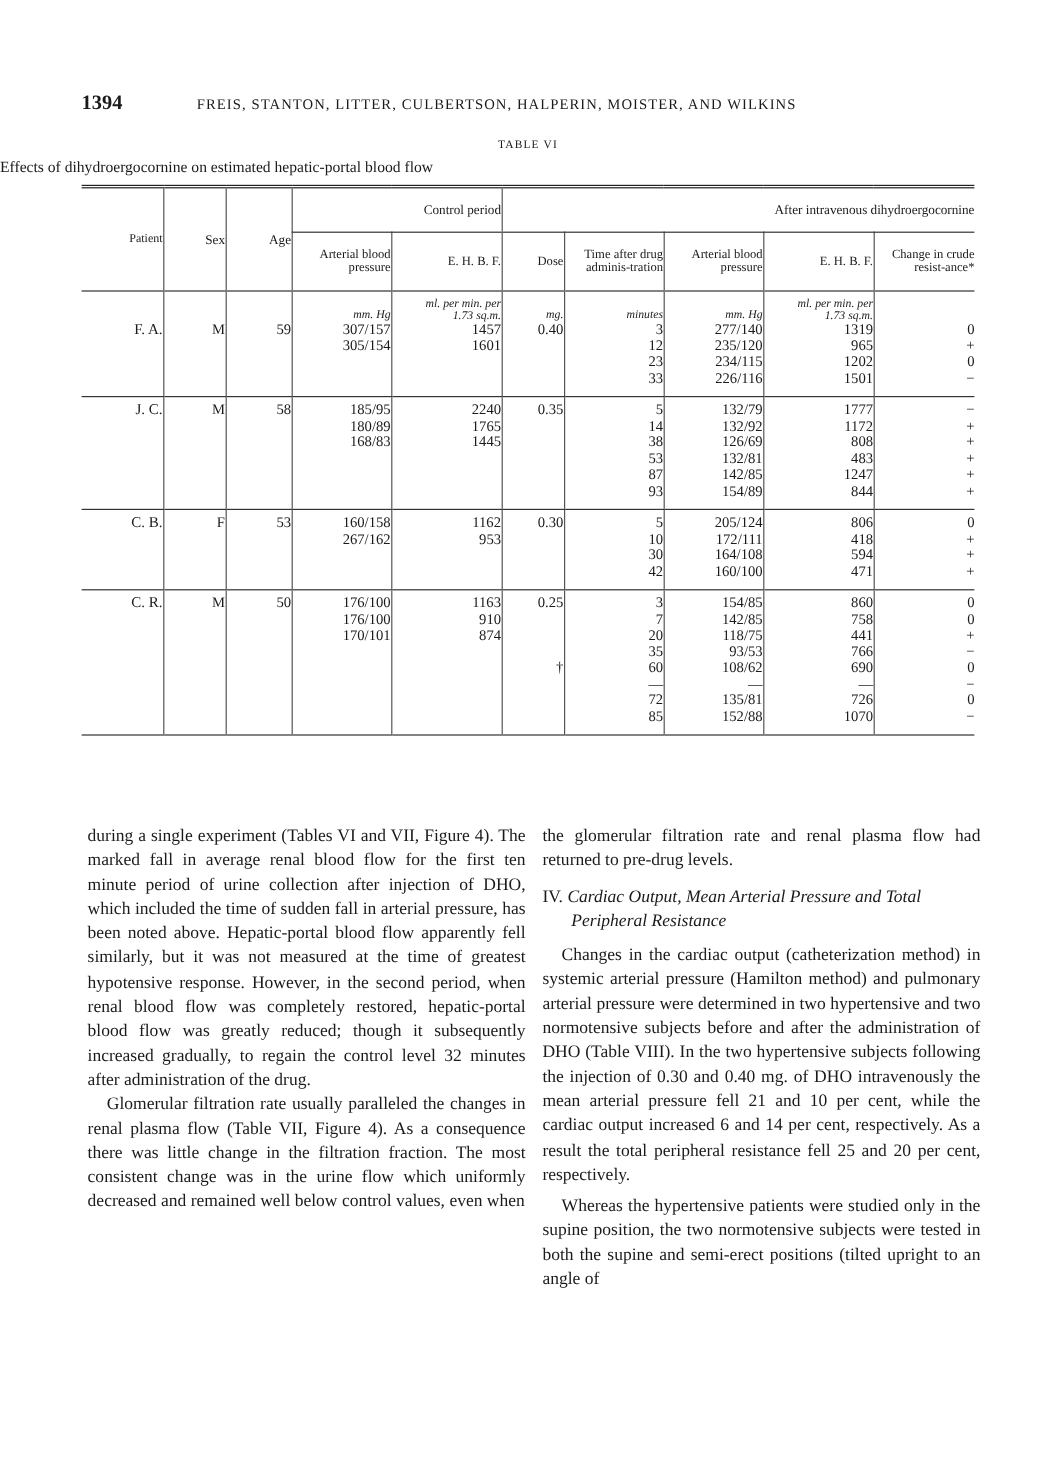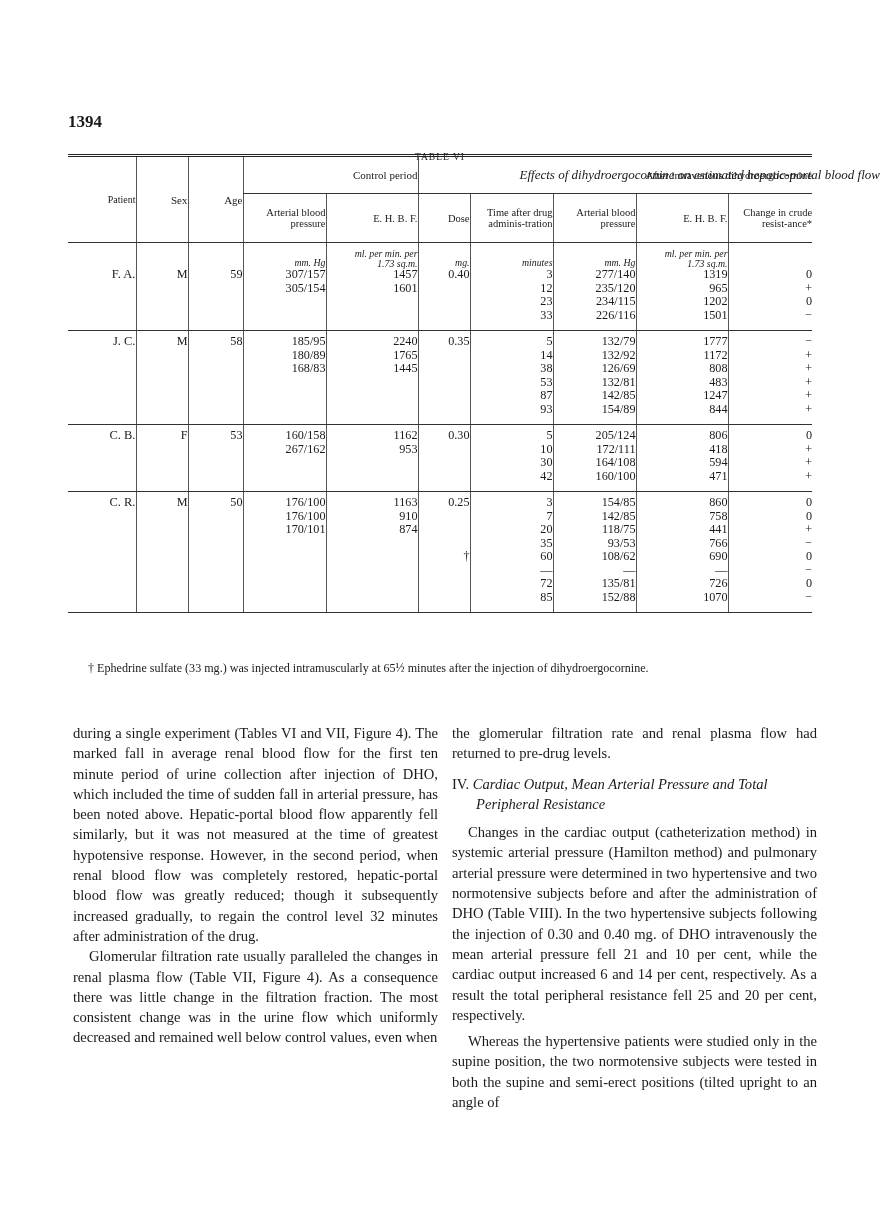--- a/index.html
+++ b/index.html
@@ -1,23 +1,23 @@
 <!DOCTYPE html>
 <html><head>
 <meta charset="utf-8">
 <style>
   html, body { margin:0; padding:0; background:#ffffff; }
   body { width:880px; height:1219px; position:relative; overflow:hidden;
          font-family:"Liberation Serif","DejaVu Serif",serif; color:#1a1a1a; }
-  .abs { position:absolute;margin-top:36px; }
+  .abs { position:absolute; }
   .running-head { left:68px; top:76px; width:750px; height:20px; }
   .page-num { position:absolute; left:0; top:0; font-size:17px; font-weight:bold; }
   .authors { position:absolute; left:96px; top:4px; font-size:12.2px; letter-spacing:0.9px; }
   .table-label { left:0; width:880px; top:116px; text-align:center; font-size:9.5px; letter-spacing:1px; }
-  .table-title { left:0; width:880px; top:131px; text-align:right; font-size:13px; font-style:italic; }
+  .table-title { left:0; width:880px; top:131px; text-align:left; font-size:13px; }
 
   table.data { position:absolute; left:68px; top:154px; width:744px; border-collapse:collapse;
                font-size:12.2px; table-layout:fixed; }
   table.data td, table.data th { font-weight:normal; text-align:right; padding:0; vertical-align:middle; }
   table.data thead tr.top th { border-top:3px double #222; }
   .vl { border-left:1px solid #555; }
   .hdr-group { height:36px; border-bottom:1.5px solid #333; font-size:11px; }
   .hdr-sub { height:48px; font-size:10.5px; line-height:11px; }
   thead tr.sub th { border-bottom:1.5px solid #333; }
   tbody tr.group td { vertical-align:top; padding-top:4px; padding-bottom:8px; border-bottom:1.5px solid #333; line-height:13.5px; }
@@ -42,20 +42,21 @@
   .right-col { left:452px; top:687px; }
   .section-head { margin:10px 0 8px 0 !important; text-align:left; }
   .section-head em { font-style:italic; }
   .section-head.two { padding-left:24px; text-indent:-24px; }
 </style>
 </head>
 <body>
 
 <div class="abs running-head">
   <span class="page-num">1394</span>
+  <span class="authors">FREIS, STANTON, LITTER, CULBERTSON, HALPERIN, MOISTER, AND WILKINS</span>
 </div>
 
 <div class="abs table-label">TABLE VI</div>
 <div class="abs table-title">Effects of dihydroergocornine on estimated hepatic-portal blood flow</div>
 
 <table class="data">
   <colgroup>
     <col style="width:68px">
       <col style="width:52px">
       <col style="width:55px">
@@ -323,21 +324,20 @@
           <span class="line">0</span>
           <span class="line">−</span>
           <span class="line">0</span>
           <span class="line">−</span>
         </td>
       </tr>
     </tbody>
 </table>
 
 <div class="abs footnotes">
-  <p class="fn2">† Ephedrine sulfate (33 mg.) was injected intramuscularly at 65½ minutes after the injection of dihydroergocornine.</p>
 </div>
 
 <div class="abs col left-col">
   <p>during a single experiment (Tables VI and VII, Figure 4).  The marked fall in average renal blood flow for the first ten minute period of urine collection after injection of DHO, which included the time of sudden fall in arterial pressure, has been noted above.  Hepatic-portal blood flow apparently fell similarly, but it was not measured at the time of greatest hypotensive response.  However, in the second period, when renal blood flow was completely restored, hepatic-portal blood flow was greatly reduced; though it subsequently increased gradually, to regain the control level 32 minutes after administration of the drug.</p>
   <p class="indent">Glomerular filtration rate usually paralleled the changes in renal plasma flow (Table VII, Figure 4).  As a consequence there was little change in the filtration fraction.  The most consistent change was in the urine flow which uniformly decreased and remained well below control values, even when</p>
 </div>
 
 <div class="abs col right-col">
   <p>the glomerular filtration rate and renal plasma flow had returned to pre-drug levels.</p>
   <p class="section-head two">

